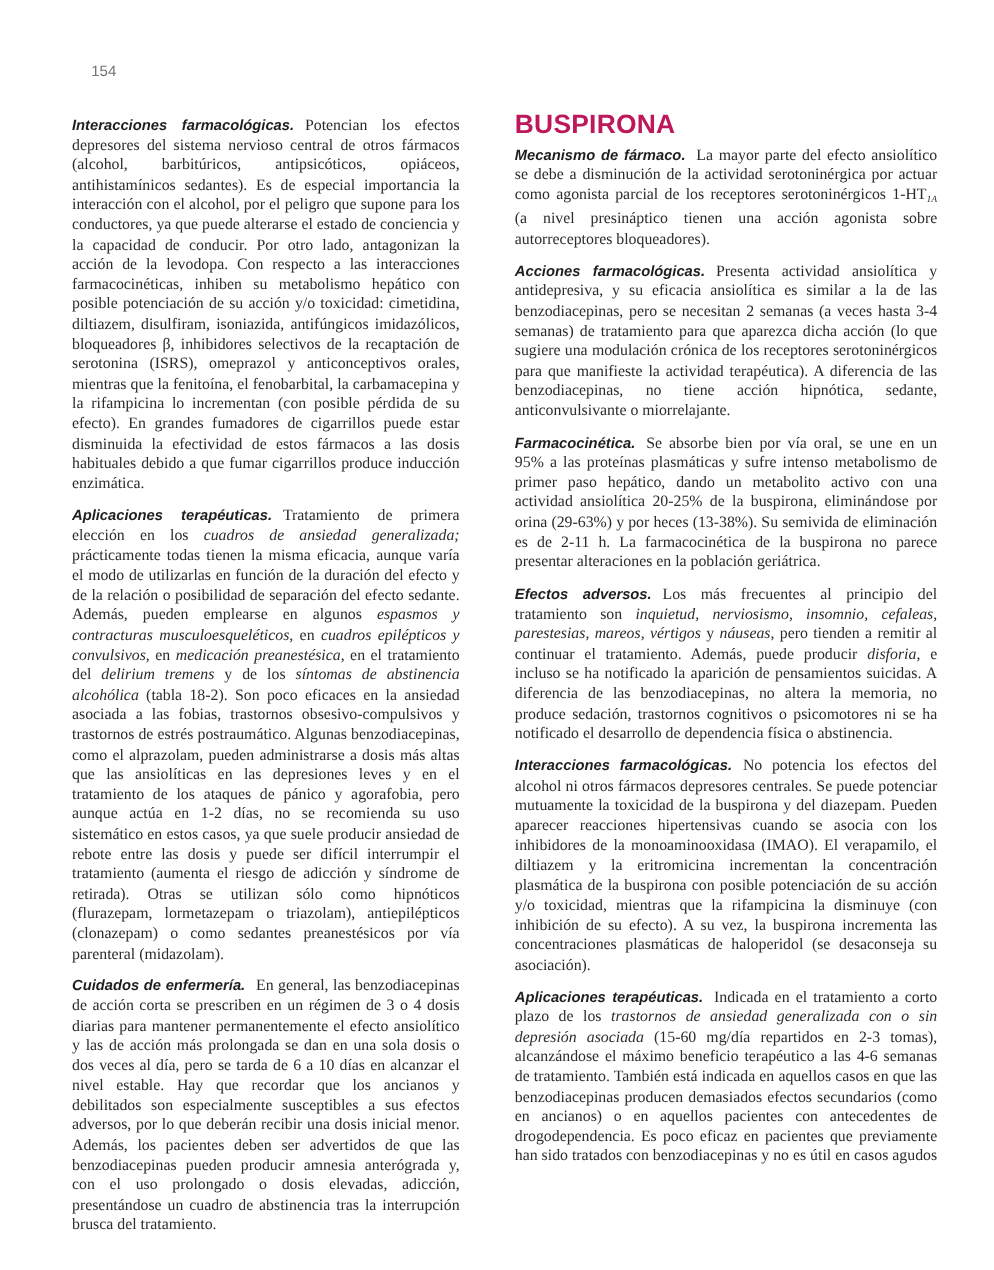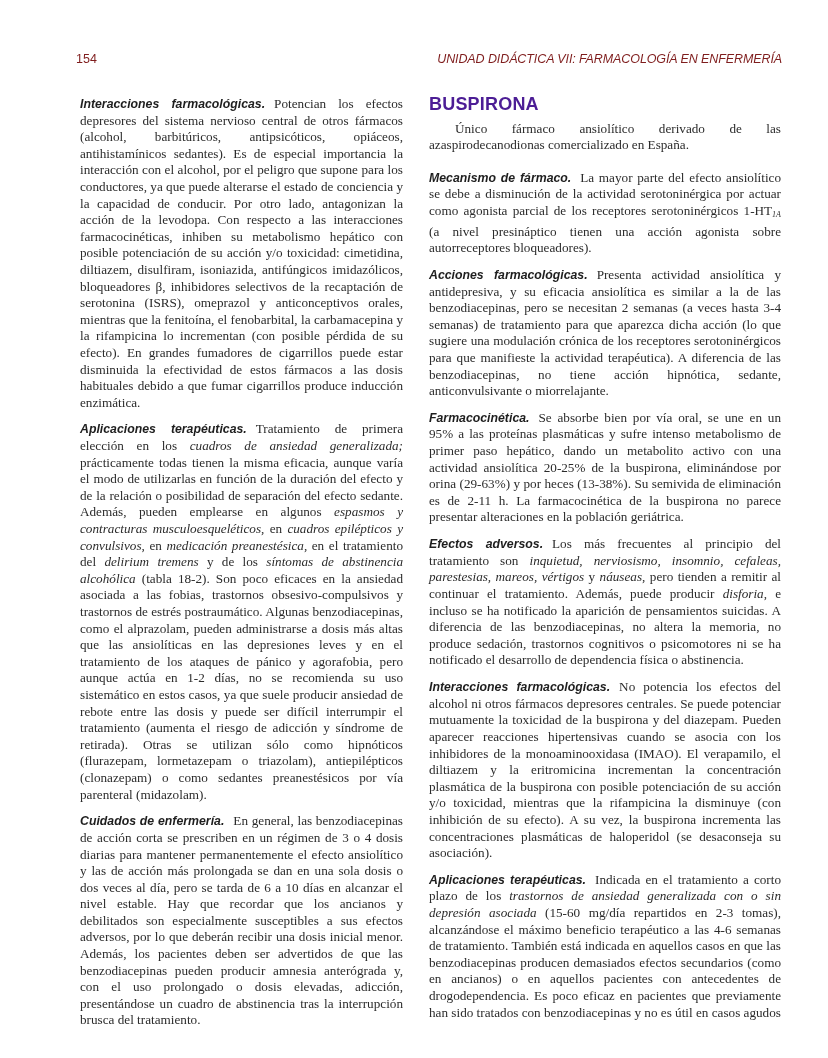--- a/index.html
+++ b/index.html
@@ -1,57 +1,55 @@
 <!DOCTYPE html>
 <html><head>
 <meta charset="utf-8">
 <style>
   html, body { margin: 0; padding: 0; background: #ffffff; }
   body { width: 828px; height: 1058px; position: relative; overflow: hidden; color: #2a2a2a; }
   .page { position: absolute; left: 0; top: 0; width: 828px; height: 1058px; background: #fff; }
-  .running-head { position: absolute; top: 52px; left: 76px; right: 46px; height: 20px; font-family: "Liberation Sans", sans-serif; font-size: 12.5px; color: #7f1d1d; }
+  .running-head { position: absolute; top: 52px; left: 76px; right: 46px; height: 20px; font-family: "Liberation Sans", sans-serif; font-size: 12.5px; color: #737373; }
   .page-num { position: absolute; left: 0; top: 0; }
   .chapter-title { position: absolute; right: 0; top: 0; font-style: italic; letter-spacing: -0.1px; }
   .col { position: absolute; top: 96px; font-family: "Liberation Serif", serif; font-size: 13.2px; line-height: 16.6px; text-align: justify; hyphens: auto; color: #2b2b2b; }
-  .col-left { left: 80px; width: 323px; }
+  .col-left { left: 60px; width: 323px; }
   .col-right { left: 429px; width: 352px; }
   .para { margin: 0 0 10.2px 0; }
   .para .lead { font-family: "Liberation Sans", sans-serif; font-weight: bold; font-style: italic; font-size: 12.3px; color: #1e1e1e; margin-right: 9px; }
-  .section-title { font-family: "Liberation Sans", sans-serif; font-weight: bold; font-size: 18px; color: #4c1d95; margin: 0 0 8px 0; letter-spacing: 0.2px; }
+  .section-title { font-family: "Liberation Sans", sans-serif; font-weight: bold; font-size: 22px; color: #be185d; margin: 0 0 8px 0; letter-spacing: 0.2px; }
   .intro { text-indent: 26px; margin: 0 0 16px 0; }
   i { font-style: italic; }
   sub { font-size: 8px; vertical-align: -2px; font-style: italic; }
 </style>
 </head>
 <body>
 
 <div class="page">
 
   <div class="running-head">
     <span class="page-num">154</span>
-    <span class="chapter-title">UNIDAD DIDÁCTICA VII: FARMACOLOGÍA EN ENFERMERÍA</span>
   </div>
 
   <div class="col col-left">
     <p class="para">
       <span class="lead">Interacciones farmacológicas.</span><span>Potencian los efectos depresores del sistema nervioso central de otros fármacos (alcohol, barbitúricos, antipsicóticos, opiáceos, antihistamínicos sedantes). Es de especial importancia la interacción con el alcohol, por el peligro que supone para los conductores, ya que puede alterarse el estado de conciencia y la capacidad de conducir. Por otro lado, antagonizan la acción de la levodopa. Con respecto a las interacciones farmacocinéticas, inhiben su metabolismo hepático con posible potenciación de su acción y/o toxicidad: cimetidina, diltiazem, disulfiram, isoniazida, antifúngicos imidazólicos, bloqueadores β, inhibidores selectivos de la recaptación de serotonina (ISRS), omeprazol y anticonceptivos orales, mientras que la fenitoína, el fenobarbital, la carbamacepina y la rifampicina lo incrementan (con posible pérdida de su efecto). En grandes fumadores de cigarrillos puede estar disminuida la efectividad de estos fármacos a las dosis habituales debido a que fumar cigarrillos produce inducción enzimática.</span>
     </p>
 
     <p class="para">
       <span class="lead">Aplicaciones terapéuticas.</span><span>Tratamiento de primera elección en los </span><i>cuadros de ansiedad generalizada;</i><span> prácticamente todas tienen la misma eficacia, aunque varía el modo de utilizarlas en función de la duración del efecto y de la relación o posibilidad de separación del efecto sedante. Además, pueden emplearse en algunos </span><i>espasmos y contracturas musculoesqueléticos</i><span>, en </span><i>cuadros epilépticos y convulsivos</i><span>, en </span><i>medicación preanestésica</i><span>, en el tratamiento del </span><i>delirium tremens</i><span> y de los </span><i>síntomas de abstinencia alcohólica</i><span> (tabla 18-2). Son poco eficaces en la ansiedad asociada a las fobias, trastornos obsesivo-compulsivos y trastornos de estrés postraumático. Algunas benzodiacepinas, como el alprazolam, pueden administrarse a dosis más altas que las ansiolíticas en las depresiones leves y en el tratamiento de los ataques de pánico y agorafobia, pero aunque actúa en 1-2 días, no se recomienda su uso sistemático en estos casos, ya que suele producir ansiedad de rebote entre las dosis y puede ser difícil interrumpir el tratamiento (aumenta el riesgo de adicción y síndrome de retirada). Otras se utilizan sólo como hipnóticos (flurazepam, lormetazepam o triazolam), antiepilépticos (clonazepam) o como sedantes preanestésicos por vía parenteral (midazolam).</span>
     </p>
 
     <p class="para">
       <span class="lead">Cuidados de enfermería.</span><span>En general, las benzodiacepinas de acción corta se prescriben en un régimen de 3 o 4 dosis diarias para mantener permanentemente el efecto ansiolítico y las de acción más prolongada se dan en una sola dosis o dos veces al día, pero se tarda de 6 a 10 días en alcanzar el nivel estable. Hay que recordar que los ancianos y debilitados son especialmente susceptibles a sus efectos adversos, por lo que deberán recibir una dosis inicial menor. Además, los pacientes deben ser advertidos de que las benzodiacepinas pueden producir amnesia anterógrada y, con el uso prolongado o dosis elevadas, adicción, presentándose un cuadro de abstinencia tras la interrupción brusca del tratamiento.</span>
     </p>
   </div>
 
   <div class="col col-right">
     <h2 class="section-title">BUSPIRONA</h2>
-    <p class="intro">Único fármaco ansiolítico derivado de las azaspirodecanodionas comercializado en España.</p>
 
     <p class="para">
       <span class="lead">Mecanismo de fármaco.</span><span>La mayor parte del efecto ansiolítico se debe a disminución de la actividad serotoninérgica por actuar como agonista parcial de los receptores serotoninérgicos 1-HT</span><sub>1A</sub><span> (a nivel presináptico tienen una acción agonista sobre autorreceptores bloqueadores).</span>
     </p>
 
     <p class="para">
       <span class="lead">Acciones farmacológicas.</span><span>Presenta actividad ansiolítica y antidepresiva, y su eficacia ansiolítica es similar a la de las benzodiacepinas, pero se necesitan 2 semanas (a veces hasta 3-4 semanas) de tratamiento para que aparezca dicha acción (lo que sugiere una modulación crónica de los receptores serotoninérgicos para que manifieste la actividad terapéutica). A diferencia de las benzodiacepinas, no tiene acción hipnótica, sedante, anticonvulsivante o miorrelajante.</span>
     </p>
 
     <p class="para">

